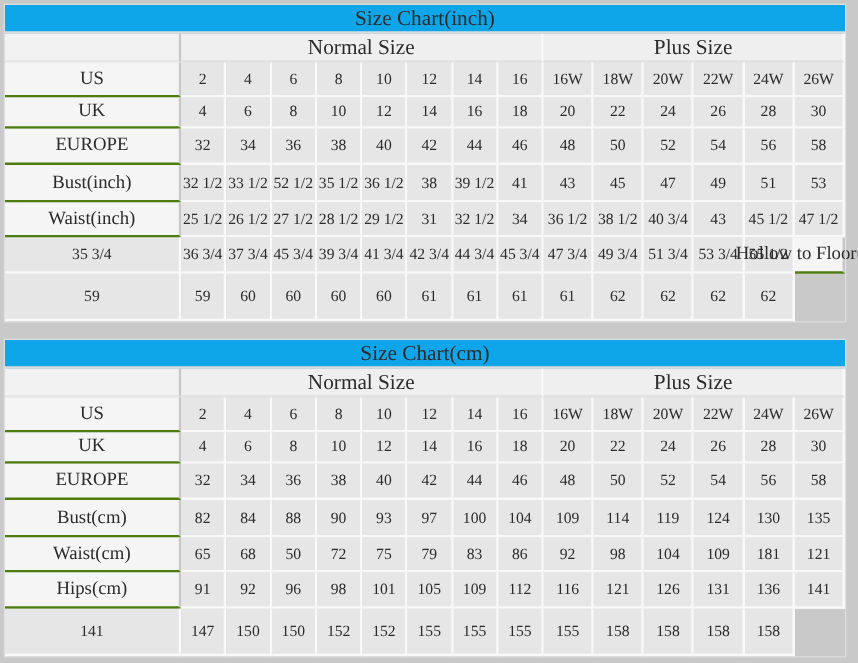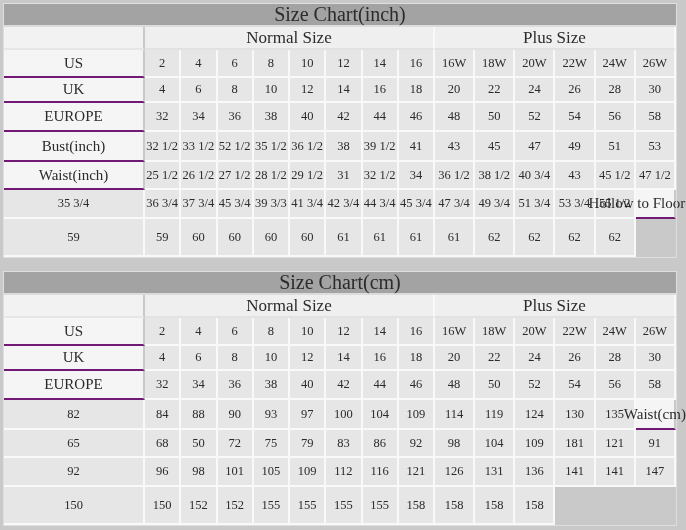--- a/index.html
+++ b/index.html
@@ -33,42 +33,42 @@
     box-sizing: border-box;
     color: #2b2b2b;
     white-space: nowrap;
     border-right: 2px solid #f9f9f9;
     border-bottom: 2px solid #f9f9f9;
     overflow: visible;
   }
 
   .title-cell {
     grid-column: 1 / -1;
-    background: #a3a3a3;
-    font-size: 20px;
+    background: #0ea5e9;
+    font-size: 17px;
     border-right: none;
     border-bottom: 2px solid #dcdcdc;
   }
 
   .group-blank {
     background: #f2f2f2;
     border-right: 2px solid #c9c9c9;
     border-bottom: 2px solid #e6e6e6;
   }
   .group-header {
     background: #efefef;
     font-size: 17px;
     border-bottom: 2px solid #e2e2e2;
   }
 
   .row-label {
     background: #f5f5f5;
     font-size: 15px;
     border-right: 2px solid #c9c9c9;
-    border-bottom: 2px solid #701a75;
+    border-bottom: 2px solid #4d7c0f;
   }
 
   .data-cell {
     background: #e6e6e6;
     font-size: 12.5px;
   }
 </style>
 </head>
 <body>
 
@@ -149,21 +149,21 @@
     <div class="cell data-cell">36 1/2</div>
     <div class="cell data-cell">38 1/2</div>
     <div class="cell data-cell">40 3/4</div>
     <div class="cell data-cell">43</div>
     <div class="cell data-cell">45 1/2</div>
     <div class="cell data-cell">47 1/2</div>
     <div class="cell data-cell">35 3/4</div>
     <div class="cell data-cell">36 3/4</div>
     <div class="cell data-cell">37 3/4</div>
     <div class="cell data-cell">45 3/4</div>
-    <div class="cell data-cell">39 3/3</div>
+    <div class="cell data-cell">39 3/4</div>
     <div class="cell data-cell">41 3/4</div>
     <div class="cell data-cell">42 3/4</div>
     <div class="cell data-cell">44 3/4</div>
     <div class="cell data-cell">45 3/4</div>
     <div class="cell data-cell">47 3/4</div>
     <div class="cell data-cell">49 3/4</div>
     <div class="cell data-cell">51 3/4</div>
     <div class="cell data-cell">53 3/4</div>
     <div class="cell data-cell">55 1/2</div>
     <div class="cell row-label">Hollow to Floor(inch)</div>
@@ -226,20 +226,21 @@
     <div class="cell data-cell">40</div>
     <div class="cell data-cell">42</div>
     <div class="cell data-cell">44</div>
     <div class="cell data-cell">46</div>
     <div class="cell data-cell">48</div>
     <div class="cell data-cell">50</div>
     <div class="cell data-cell">52</div>
     <div class="cell data-cell">54</div>
     <div class="cell data-cell">56</div>
     <div class="cell data-cell">58</div>
+    <div class="cell row-label">Bust(cm)</div>
     <div class="cell data-cell">82</div>
     <div class="cell data-cell">84</div>
     <div class="cell data-cell">88</div>
     <div class="cell data-cell">90</div>
     <div class="cell data-cell">93</div>
     <div class="cell data-cell">97</div>
     <div class="cell data-cell">100</div>
     <div class="cell data-cell">104</div>
     <div class="cell data-cell">109</div>
     <div class="cell data-cell">114</div>
@@ -255,20 +256,21 @@
     <div class="cell data-cell">75</div>
     <div class="cell data-cell">79</div>
     <div class="cell data-cell">83</div>
     <div class="cell data-cell">86</div>
     <div class="cell data-cell">92</div>
     <div class="cell data-cell">98</div>
     <div class="cell data-cell">104</div>
     <div class="cell data-cell">109</div>
     <div class="cell data-cell">181</div>
     <div class="cell data-cell">121</div>
+    <div class="cell row-label">Hips(cm)</div>
     <div class="cell data-cell">91</div>
     <div class="cell data-cell">92</div>
     <div class="cell data-cell">96</div>
     <div class="cell data-cell">98</div>
     <div class="cell data-cell">101</div>
     <div class="cell data-cell">105</div>
     <div class="cell data-cell">109</div>
     <div class="cell data-cell">112</div>
     <div class="cell data-cell">116</div>
     <div class="cell data-cell">121</div>

